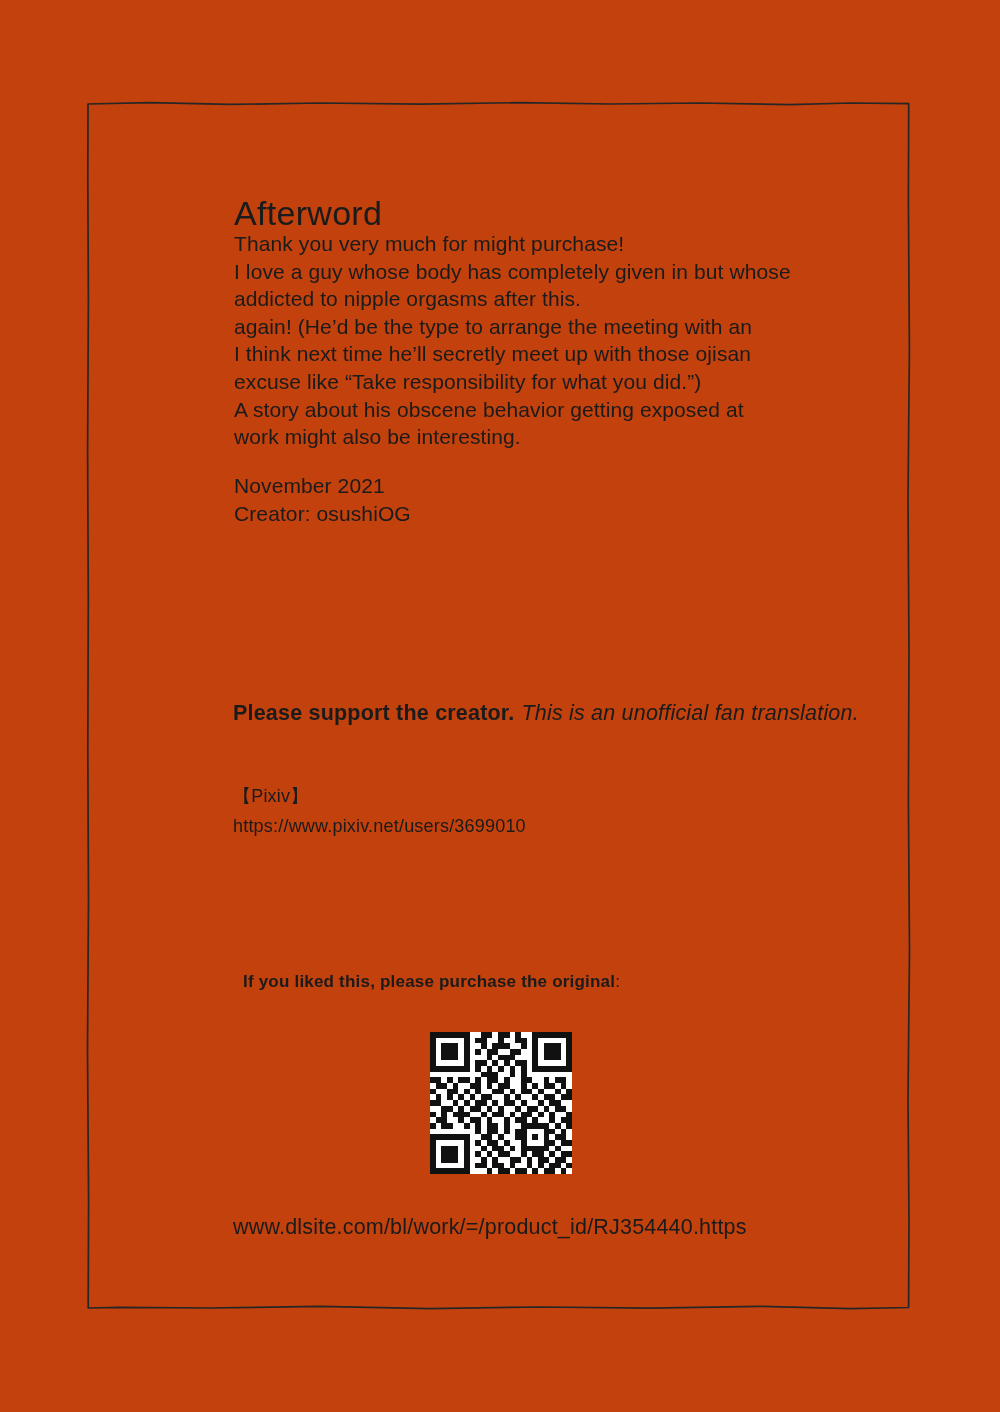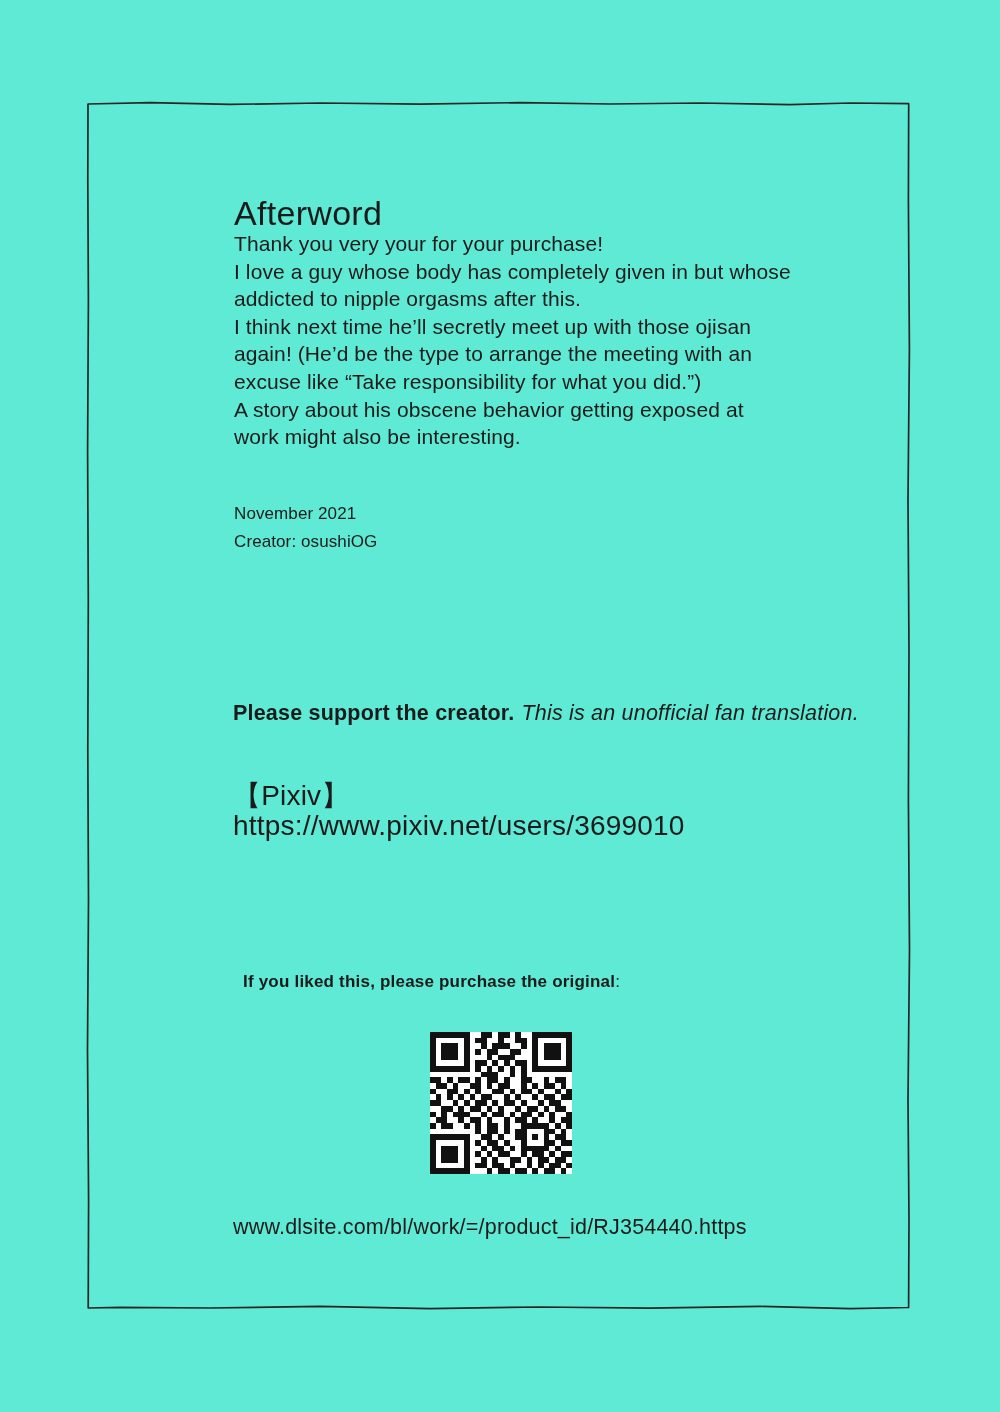--- a/index.html
+++ b/index.html
@@ -1,21 +1,21 @@
 <!DOCTYPE html>
 <html><head>
 <meta charset="utf-8">
 <style>
   * { margin: 0; padding: 0; box-sizing: border-box; }
   html, body { background: #ffffff; }
   .page {
     position: relative;
     width: 1000px;
     height: 1412px;
-    background: #5eead4;
+    background: #c2410c;
     font-family: "Liberation Sans", "DejaVu Sans", sans-serif;
     color: #1b1b1b;
     overflow: hidden;
   }
   .border-svg {
     position: absolute;
     left: 0; top: 0;
     width: 1000px; height: 1412px;
     pointer-events: none;
   }
@@ -28,36 +28,36 @@
     letter-spacing: 0.3px;
   }
   .body-text {
     left: 234px; top: 230px;
     width: 630px;
     font-size: 21px;
     line-height: 27.6px;
     letter-spacing: 0.1px;
   }
   .colophon {
-    left: 234px; top: 500px;
-    font-size: 17px;
+    left: 234px; top: 472px;
+    font-size: 21px;
     line-height: 28px;
     letter-spacing: 0.1px;
   }
   .support {
     left: 233px; top: 699px;
     font-size: 21.5px;
     line-height: 28px;
     white-space: nowrap;
   }
   .support .bold { font-weight: bold; letter-spacing: 0.2px; margin-top: 16px; }
   .support .italic { font-style: italic; margin-left: 7px; letter-spacing: 0.2px; margin-top: 36px; }
   .links-pixiv {
     left: 233px; top: 781px;
-    font-size: 28px;
+    font-size: 18px;
     line-height: 30px;
     letter-spacing: 0.2px;
   }
   .links-twitter {
     left: 233px; top: 872px;
     font-size: 22px;
     line-height: 30px;
     letter-spacing: 0.2px;
   }
   .purchase {
@@ -93,25 +93,25 @@
     <path d="M 88 104
              L 150 102.6 L 230 104.4 L 320 103 L 420 104.2 L 520 102.6 L 610 104 L 700 103 L 790 104.6 L 850 103 L 908.7 103.6
              L 908.4 200 L 909.4 350 L 908 500 L 909 650 L 908.4 800 L 909.5 950 L 908 1100 L 909 1220 L 908.6 1307.5
              L 850 1308.6 L 760 1306.4 L 650 1308.2 L 540 1307 L 430 1308.6 L 320 1306.4 L 210 1308 L 120 1307.4 L 88.2 1308
              L 88.6 1200 L 87.5 1050 L 88.5 900 L 87.8 750 L 88.3 600 L 87.6 450 L 88.4 300 L 87.8 180 L 88 104 Z" fill="none" stroke="#262626" stroke-width="1.7" stroke-linejoin="round" stroke-linecap="round"></path>
   </svg>
 
   <div class="abs title">Afterword</div>
 
   <div class="abs body-text">
-    <div>Thank you very your for your purchase!</div>
+    <div>Thank you very much for might purchase!</div>
     <div>I love a guy whose body has completely given in but whose</div>
     <div>addicted to nipple orgasms after this.</div>
+    <div>again! (He’d be the type to arrange the meeting with an</div>
     <div>I think next time he’ll secretly meet up with those ojisan</div>
-    <div>again! (He’d be the type to arrange the meeting with an</div>
     <div>excuse like “Take responsibility for what you did.”)</div>
     <div>A story about his obscene behavior getting exposed at</div>
     <div>work might also be interesting.</div>
   </div>
 
   <div class="abs colophon">
     <div>November 2021</div>
     <div>Creator: osushiOG</div>
   </div>
 

